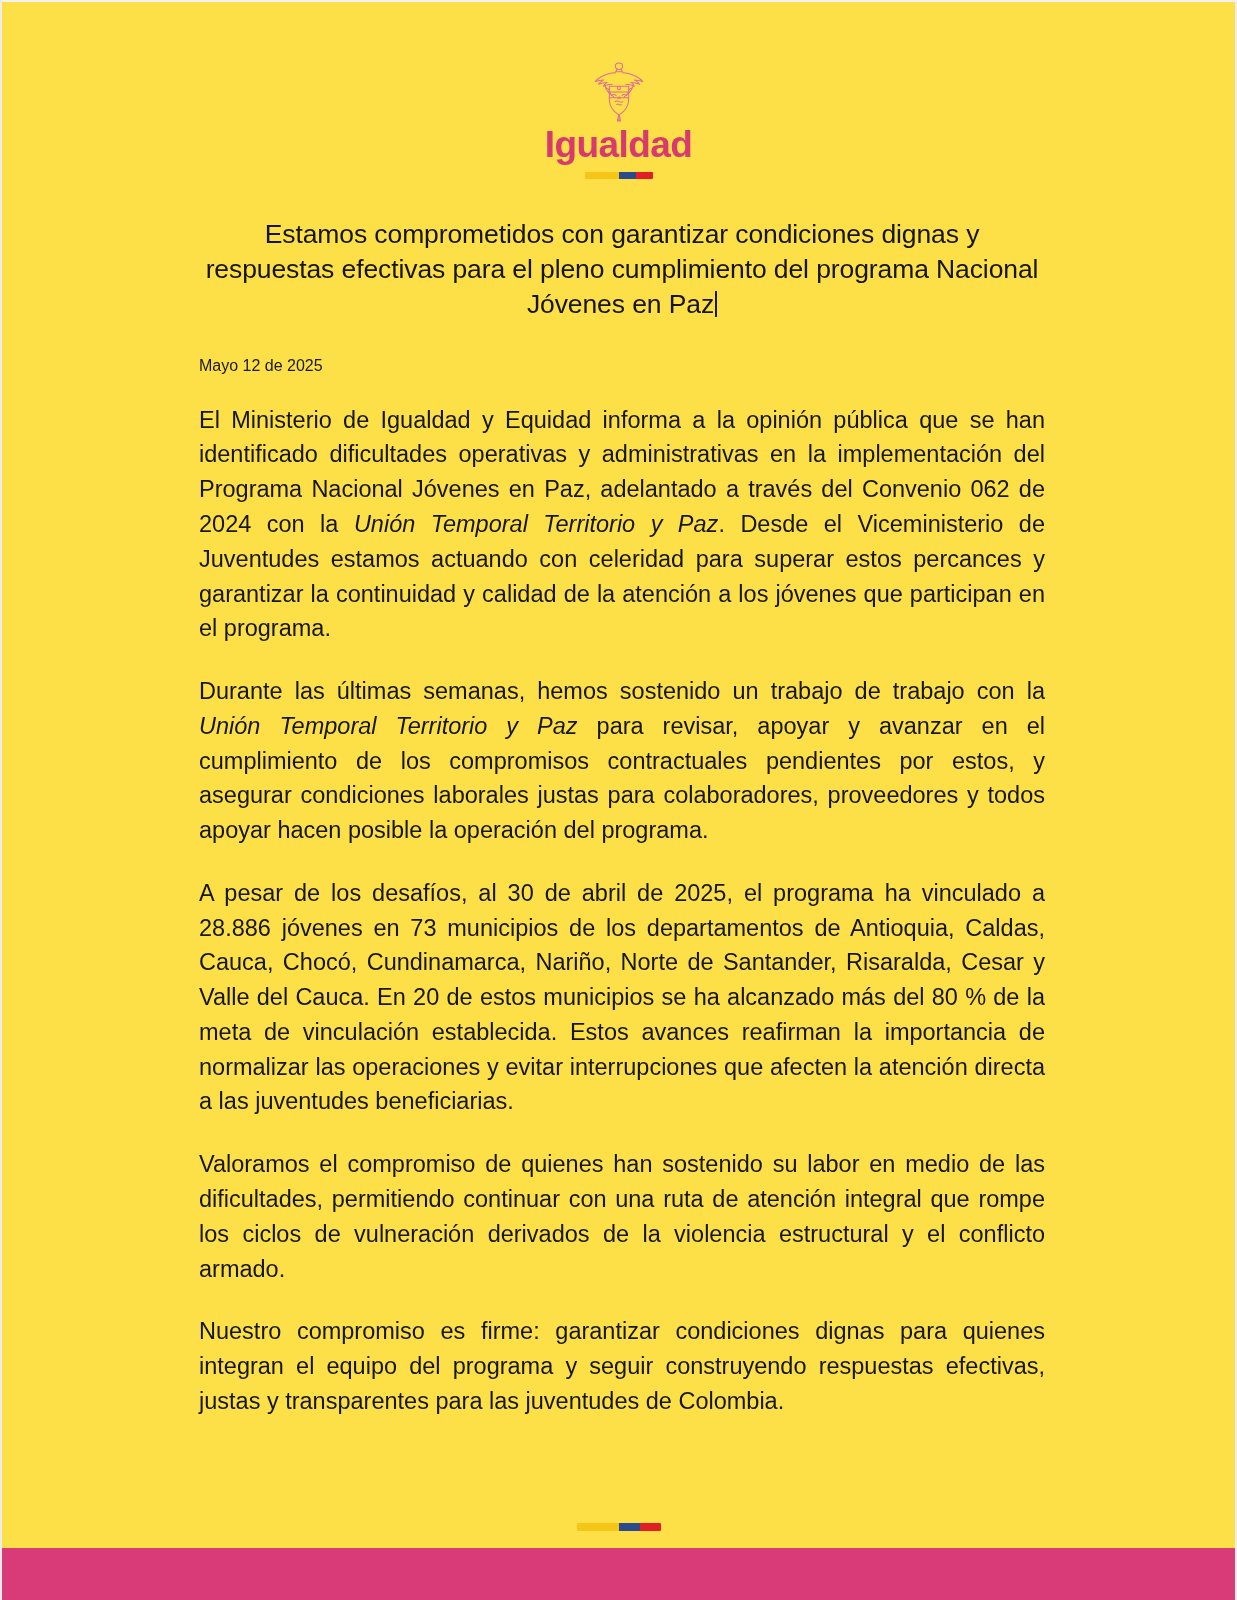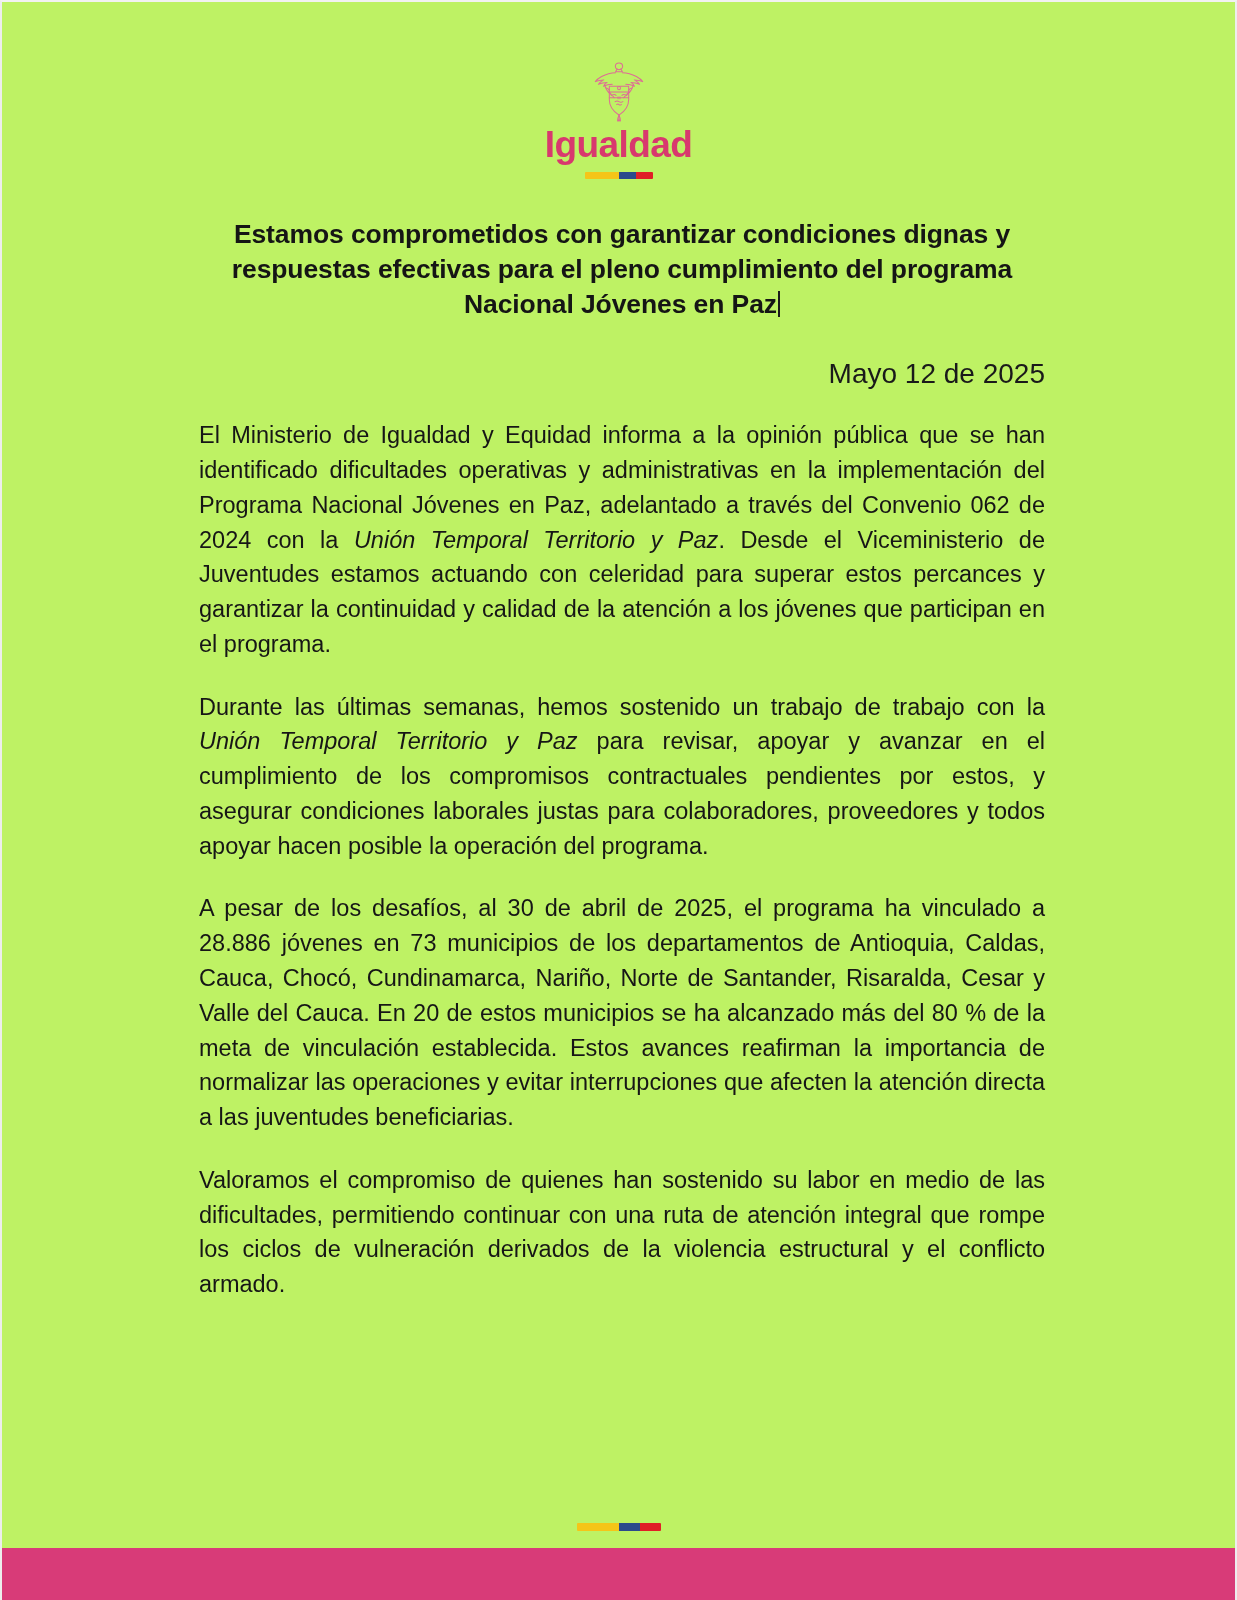--- a/index.html
+++ b/index.html
@@ -11,21 +11,21 @@
     width: 1237px;
     height: 1600px;
     overflow: hidden;
     font-family: "Liberation Sans", "DejaVu Sans", sans-serif;
   }
 
   .page {
     position: relative;
     width: 1237px;
     height: 1600px;
-    background: #bef264;
+    background: #fde047;
     box-sizing: border-box;
     border-left: 2px solid #ededed;
     border-right: 2px solid #ededed;
     border-top: 2px solid #f2f2f2;
     display: flex;
     flex-direction: column;
   }
 
   
   .letterhead {
@@ -63,39 +63,38 @@
   .content {
     flex: 1 1 auto;
     padding: 0 190px 0 197px;
     box-sizing: border-box;
   }
 
   .doc-title {
     margin: 38px 0 0 0;
     text-align: center;
     font-size: 26.5px;
-    font-weight: 700;
+    font-weight: 400;
     line-height: 1.32;
     color: #151515;
     letter-spacing: -0.1px;
     font-stretch: condensed;
   }
   .caret {
     display: inline-block;
     width: 2px;
     height: 0.98em;
     background: #1a1a1a;
     vertical-align: -0.16em;
     margin-left: 1px;
   }
 
   .doc-date {
     margin-top: 34px;
-    text-align: right;
-    font-size: 28px;
+    font-size: 16px;
     color: #1a1a1a;
     line-height: 1.3;
   }
 
   .body-copy {
     margin-top: 26px;
   }
   .body-copy p {
     margin: 0 0 28px 0;
     text-align: justify;
@@ -183,20 +182,21 @@
 
     <h1 class="doc-title"><span>Estamos comprometidos con garantizar condiciones dignas y respuestas efectivas para el pleno cumplimiento del programa Nacional Jóvenes en Paz</span><span class="caret"></span></h1>
 
     <div class="doc-date">Mayo 12 de 2025</div>
 
     <div class="body-copy">
         <p><span>El Ministerio de Igualdad y Equidad informa a la opinión pública que se han identificado dificultades operativas y administrativas en la implementación del Programa Nacional Jóvenes en Paz, adelantado a través del Convenio 062 de 2024 con la </span><em>Unión Temporal Territorio y Paz</em><span>. Desde el Viceministerio de Juventudes estamos actuando con celeridad para superar estos percances y garantizar la continuidad y calidad de la atención a los jóvenes que participan en el programa.</span></p>
         <p><span>Durante las últimas semanas, hemos sostenido un trabajo de trabajo con la </span><em>Unión Temporal Territorio y Paz</em><span> para revisar, apoyar y avanzar en el cumplimiento de los compromisos contractuales pendientes por estos, y asegurar condiciones laborales justas para colaboradores, proveedores y todos apoyar hacen posible la operación del programa.</span></p>
         <p><span>A pesar de los desafíos, al 30 de abril de 2025, el programa ha vinculado a 28.886 jóvenes en 73 municipios de los departamentos de Antioquia, Caldas, Cauca, Chocó, Cundinamarca, Nariño, Norte de Santander, Risaralda, Cesar y Valle del Cauca. En 20 de estos municipios se ha alcanzado más del 80 % de la meta de vinculación establecida. Estos avances reafirman la importancia de normalizar las operaciones y evitar interrupciones que afecten la atención directa a las juventudes beneficiarias.</span></p>
         <p><span>Valoramos el compromiso de quienes han sostenido su labor en medio de las dificultades, permitiendo continuar con una ruta de atención integral que rompe los ciclos de vulneración derivados de la violencia estructural y el conflicto armado.</span></p>
+        <p><span>Nuestro compromiso es firme: garantizar condiciones dignas para quienes integran el equipo del programa y seguir construyendo respuestas efectivas, justas y transparentes para las juventudes de Colombia.</span></p>
       </div>
 
   </div>
 
   <div class="footer">
     <div class="footer-flag">
       <span class="fb-yellow"></span>
       <span class="fb-blue"></span>
       <span class="fb-red"></span>
     </div>

